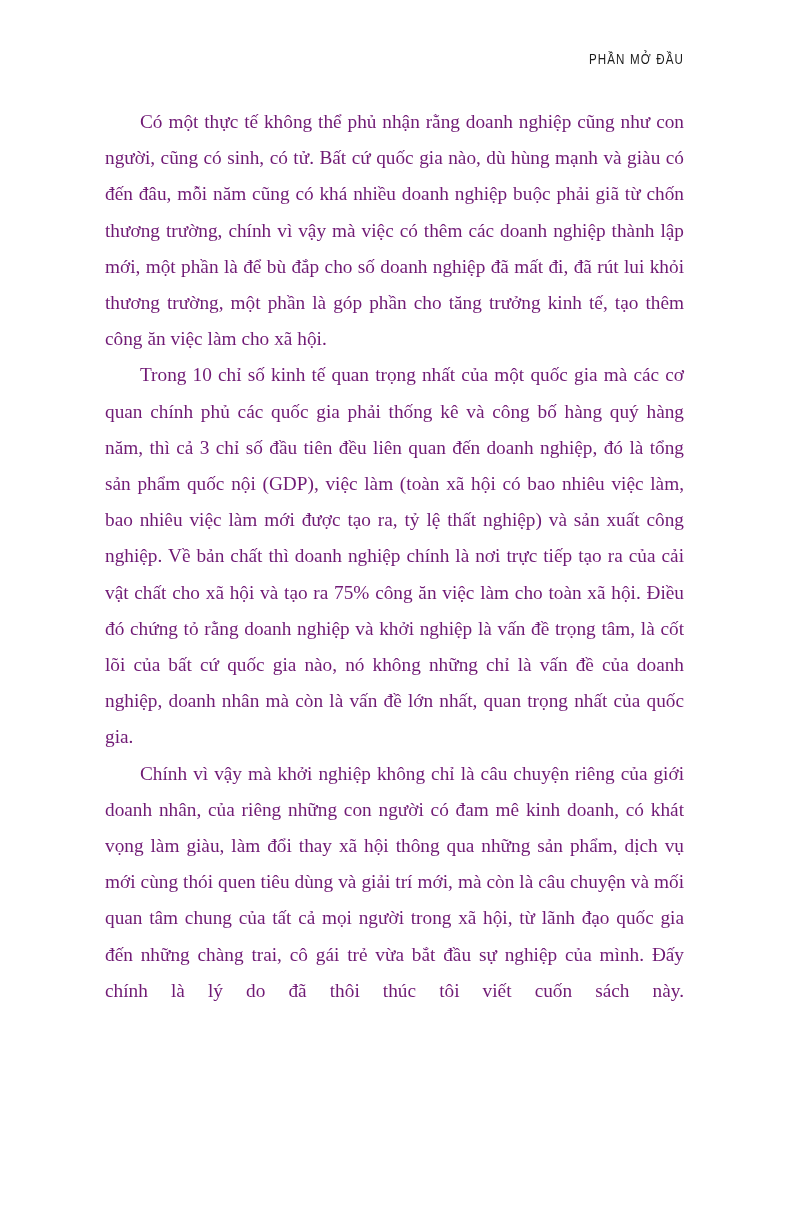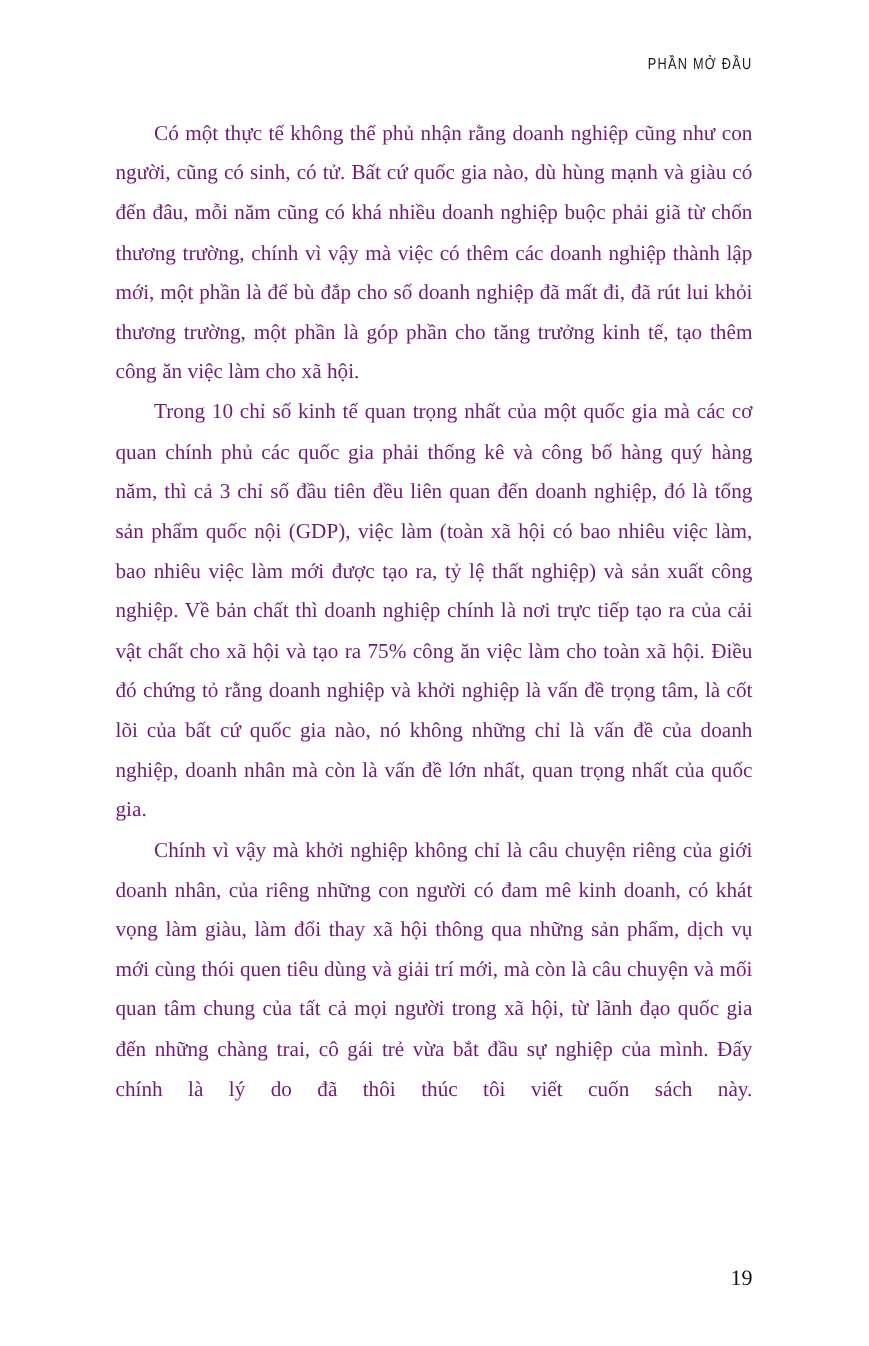--- a/index.html
+++ b/index.html
@@ -89,15 +89,14 @@
 <div class="page">
 
   <div class="running-header">PHẦN MỞ ĐẦU</div>
 
   <div class="body-block">
     <p class="para">Có một thực tế không thể phủ nhận rằng doanh nghiệp cũng như con người, cũng có sinh, có tử. Bất cứ quốc gia nào, dù hùng mạnh và giàu có đến đâu, mỗi năm cũng có khá nhiều doanh nghiệp buộc phải giã từ chốn thương trường, chính vì vậy mà việc có thêm các doanh nghiệp thành lập mới, một phần là để bù đắp cho số doanh nghiệp đã mất đi, đã rút lui khỏi thương trường, một phần là góp phần cho tăng trưởng kinh tế, tạo thêm công ăn việc làm cho xã hội.</p>
     <p class="para">Trong 10 chỉ số kinh tế quan trọng nhất của một quốc gia mà các cơ quan chính phủ các quốc gia phải thống kê và công bố hàng quý hàng năm, thì cả 3 chỉ số đầu tiên đều liên quan đến doanh nghiệp, đó là tổng sản phẩm quốc nội (GDP), việc làm (toàn xã hội có bao nhiêu việc làm, bao nhiêu việc làm mới được tạo ra, tỷ lệ thất nghiệp) và sản xuất công nghiệp. Về bản chất thì doanh nghiệp chính là nơi trực tiếp tạo ra của cải vật chất cho xã hội và tạo ra 75% công ăn việc làm cho toàn xã hội. Điều đó chứng tỏ rằng doanh nghiệp và khởi nghiệp là vấn đề trọng tâm, là cốt lõi của bất cứ quốc gia nào, nó không những chỉ là vấn đề của doanh nghiệp, doanh nhân mà còn là vấn đề lớn nhất, quan trọng nhất của quốc gia.</p>
     <p class="para">Chính vì vậy mà khởi nghiệp không chỉ là câu chuyện riêng của giới doanh nhân, của riêng những con người có đam mê kinh doanh, có khát vọng làm giàu, làm đổi thay xã hội thông qua những sản phẩm, dịch vụ mới cùng thói quen tiêu dùng và giải trí mới, mà còn là câu chuyện và mối quan tâm chung của tất cả mọi người trong xã hội, từ lãnh đạo quốc gia đến những chàng trai, cô gái trẻ vừa bắt đầu sự nghiệp của mình. Đấy chính là lý do đã thôi thúc tôi viết cuốn sách này.</p>
   </div>
 
-  <div class="page-number">19</div>
 
 </div>
 
 </body></html>

